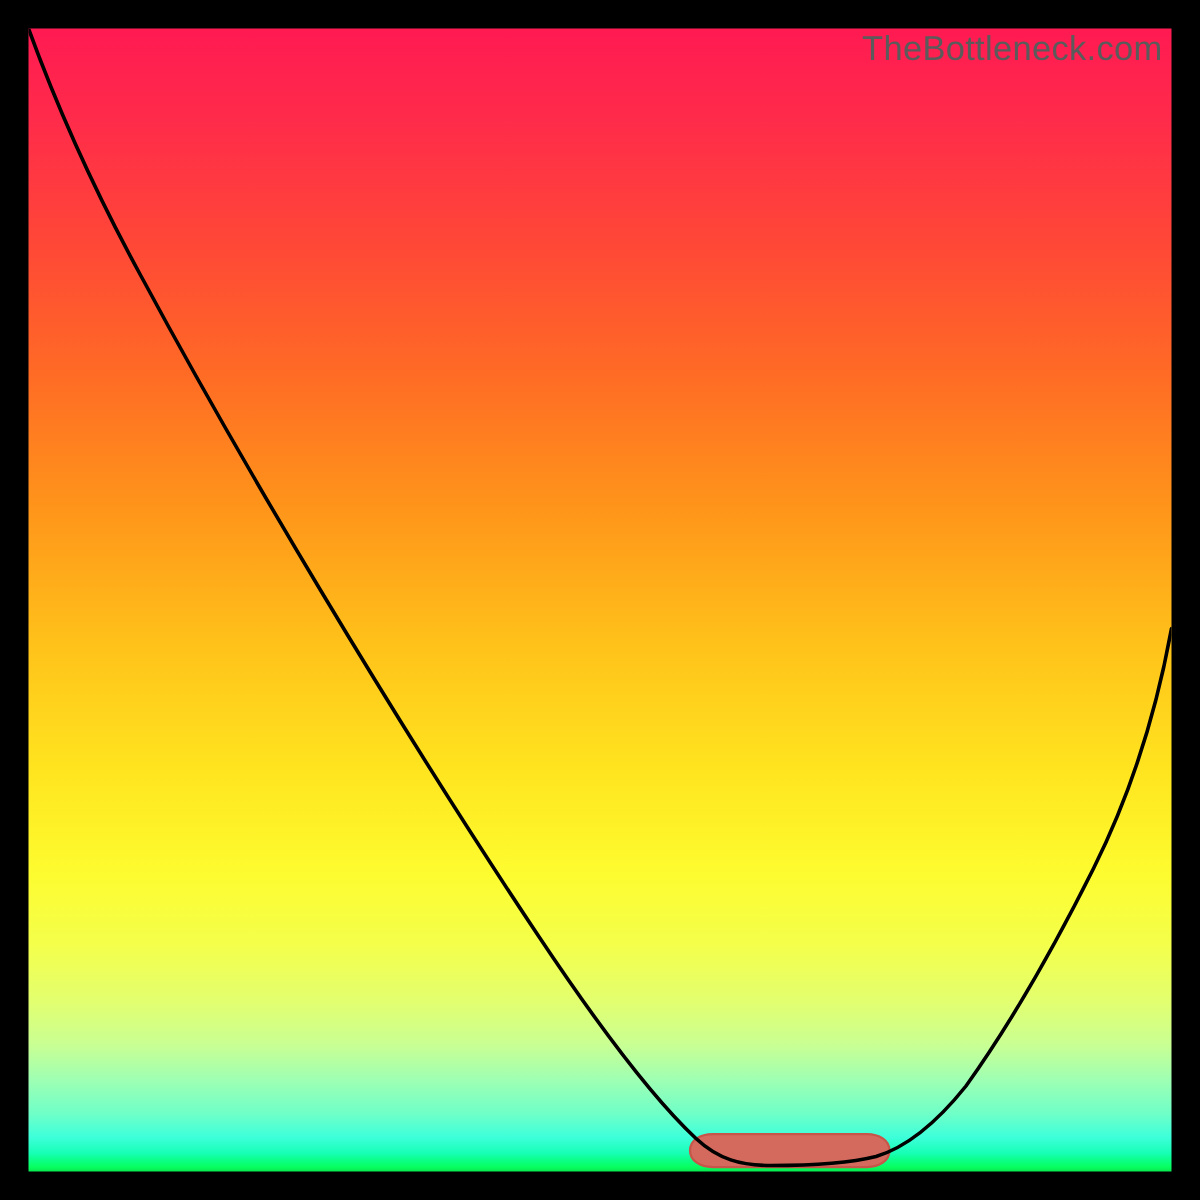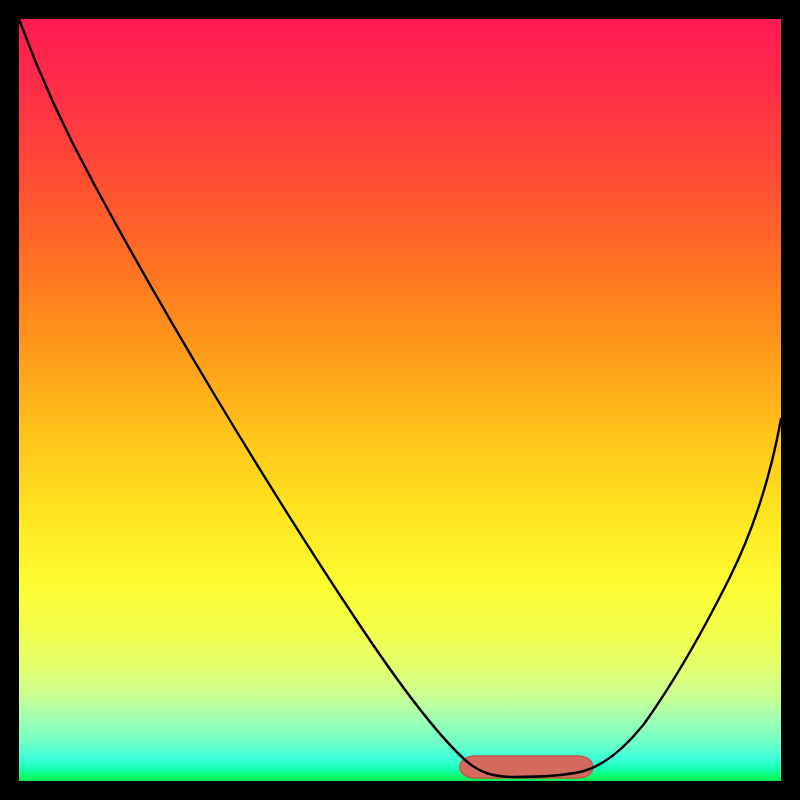--- a/index.html
+++ b/index.html
@@ -70,20 +70,21 @@
     height: 762px;
     z-index: 2;
   }
 </style>
 </head>
 <body>
 
 <div class="frame">
   <div class="plot-area">
 
+    <div class="watermark">TheBottleneck.com</div>
 
     <svg class="blob" viewBox="0 0 762 762" preserveAspectRatio="none">
       <path d="M 441 748
                C 441 741, 448 737, 456 737
                L 559 737
                C 567 737, 574 741, 574 748
                C 574 755, 567 759, 559 759
                L 456 759
                C 448 759, 441 755, 441 748 Z" fill="#d46a5e" stroke="#c75549" stroke-width="1.5"></path>
     </svg>

